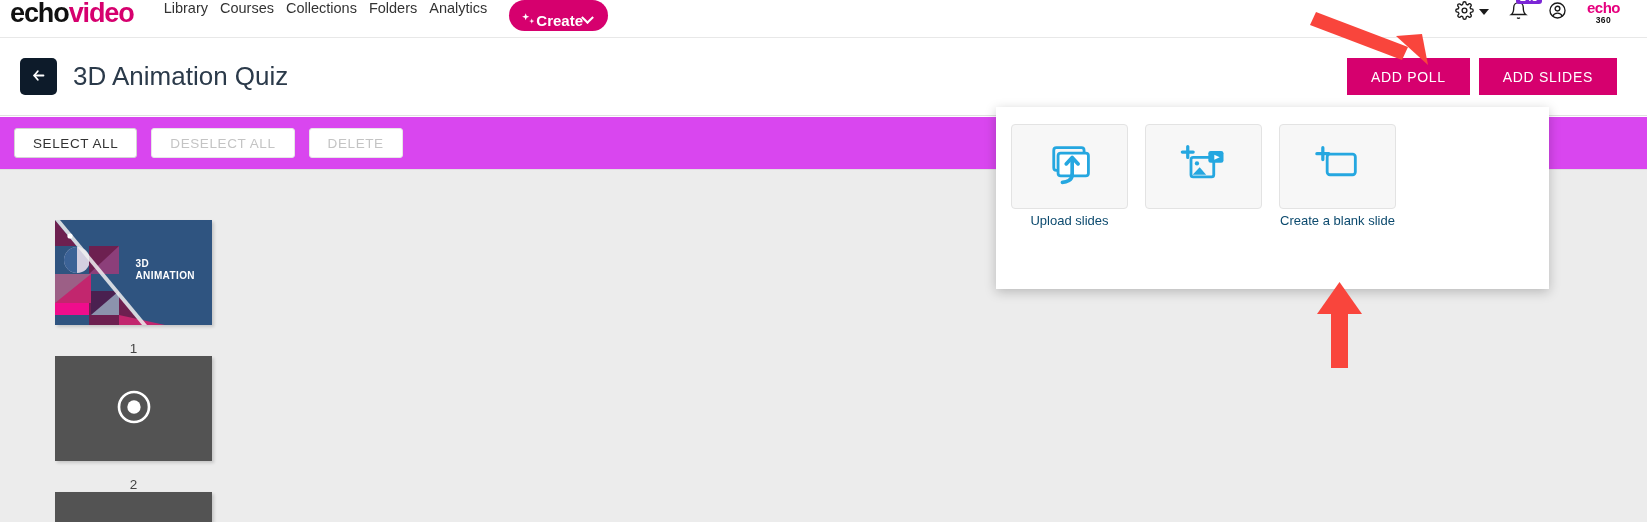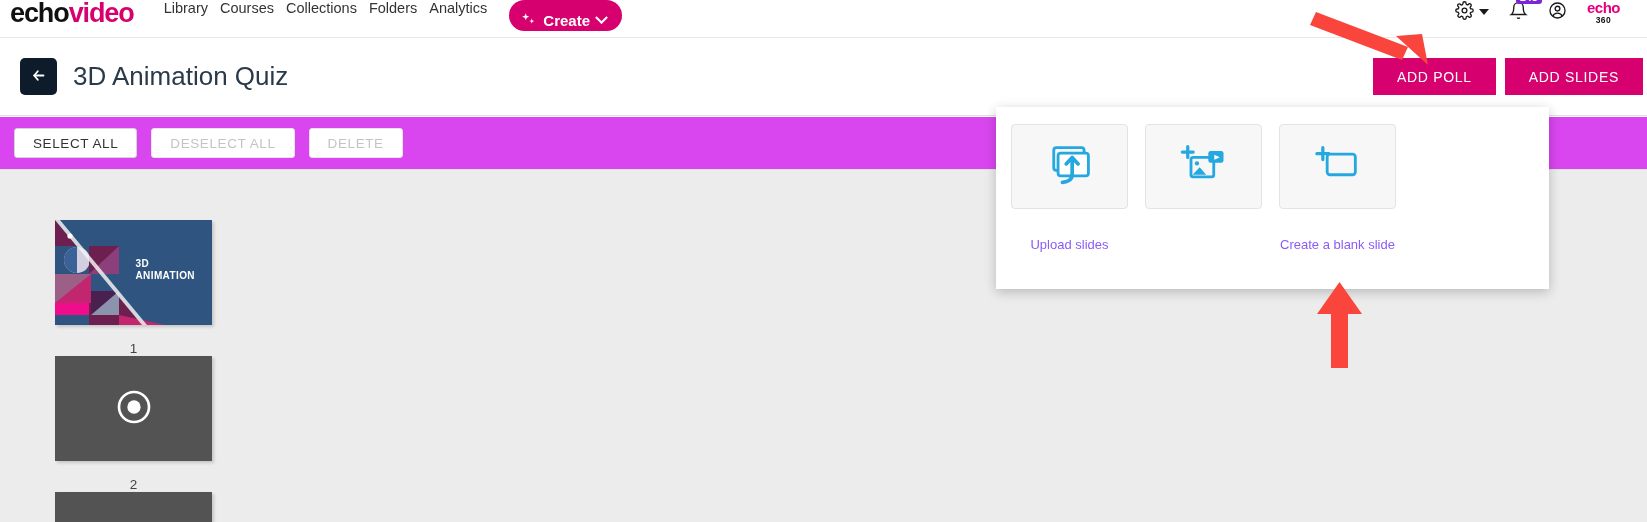--- a/index.html
+++ b/index.html
@@ -23,21 +23,21 @@
   }
   .brand .echo { color: #111111; }
   .brand .video { color: #d6006e; }
 
   .navlinks { display: flex; align-items: center; margin-left: 30px; gap: 12px; }
   .navlink { font-size: 14.5px; color: #333333; cursor: pointer; white-space: nowrap; }
 
   .create-btn {
     margin-left: 22px; height: 31px; padding: 9px 16px 0 12px;
     background: #d6006e; color: #ffffff; border-radius: 16px;
-    display: flex; align-items: center; gap: 7px;
+    display: flex; align-items: center; 
     font-size: 15px; font-weight: bold; cursor: pointer; border: none;
   }
   .create-btn .sparkle { font-size: 13px; line-height: 1; }
   .create-btn .chev {
     width: 9px; height: 9px; border-right: 2px solid #fff;
     border-bottom: 2px solid #fff; transform: rotate(45deg) translate(-2px,-2px);
   }
 
   .nav-right {
     margin-left: auto; display: flex; align-items: center; gap: 0; padding-right: 23px;
@@ -67,21 +67,21 @@
     border-bottom: 1px solid #e0e0e0;
   }
   .back-btn {
     margin-left: 20px; width: 37px; height: 37px; background: #0d1b2a;
     border-radius: 5px; display: flex; align-items: center; justify-content: center;
     cursor: pointer; border: none;
   }
   .page-title {
     margin-left: 16px; font-size: 26px; color: #2b3a4a; font-weight: normal;
   }
-  .title-actions { margin-left: auto; display: flex; gap: 9px; padding-right: 4px; }
+  .title-actions { margin-left: auto; display: flex; gap: 9px; padding-right: 30px; }
   .pink-btn {
     height: 37px; padding: 0 24px; background: #d6006e; color: #ffffff;
     border: none; font-size: 14px; letter-spacing: 0.7px; cursor: pointer;
     display: flex; align-items: center; justify-content: center;
   }
 
   
   .toolbar {
     position: absolute; top: 117px; left: 0; width: 1647px; height: 53px;
     background: #d946ef; display: flex; align-items: center;
@@ -126,21 +126,21 @@
     background: #ffffff; box-shadow: 0 3px 11px rgba(0,0,0,0.22);
     z-index: 50; padding-top: 17px;
   }
   .dd-items { display: flex; justify-content: flex-start; padding: 0 15px; gap: 17px; }
   .dd-item { width: 117px; display: flex; flex-direction: column; align-items: center; cursor: pointer; }
   .dd-tile {
     width: 117px; height: 85px; background: #f7f7f7; border: 1px solid #e3e3e3;
     border-radius: 4px; display: flex; align-items: center; justify-content: center;
   }
   .dd-label {
-    margin-top: 27px; font-size: 13px; color: #8b5cf6; text-align: left; line-height: 17px;
+    margin-top: 3px; font-size: 13px; color: #0c4a6e; text-align: left; line-height: 17px;
   }
 
   
   .annot { position: absolute; z-index: 90; pointer-events: none; }
   .arrow-diag { top: 8px; left: 1310px; }
   .arrow-up { top: 282px; left: 1312px; }
 </style>
 </head>
 <body>
 

